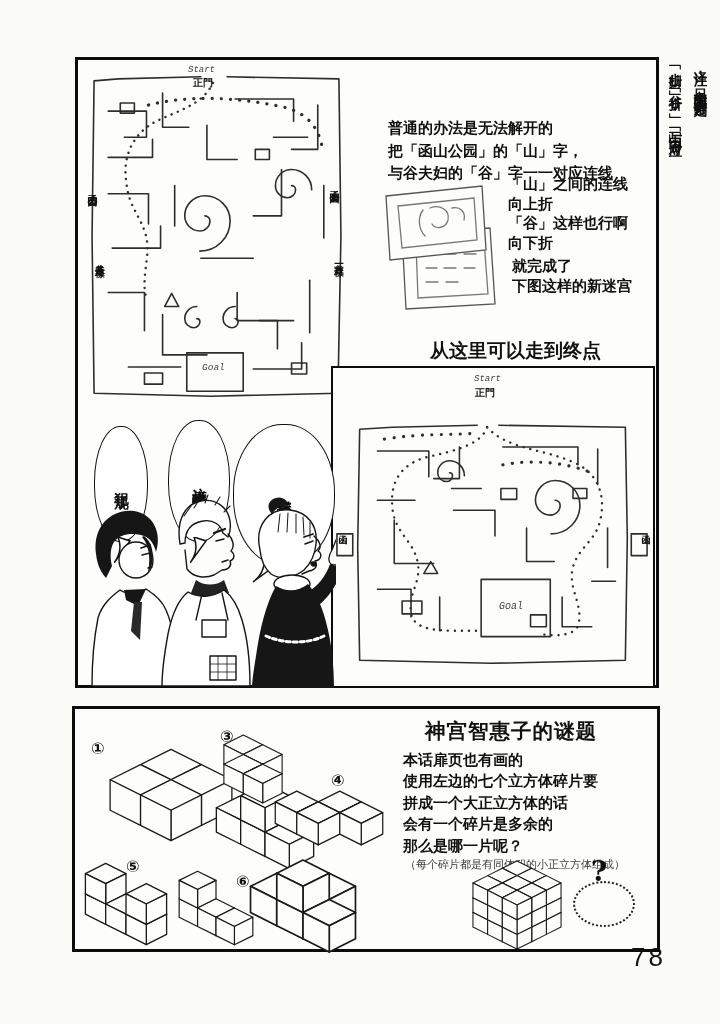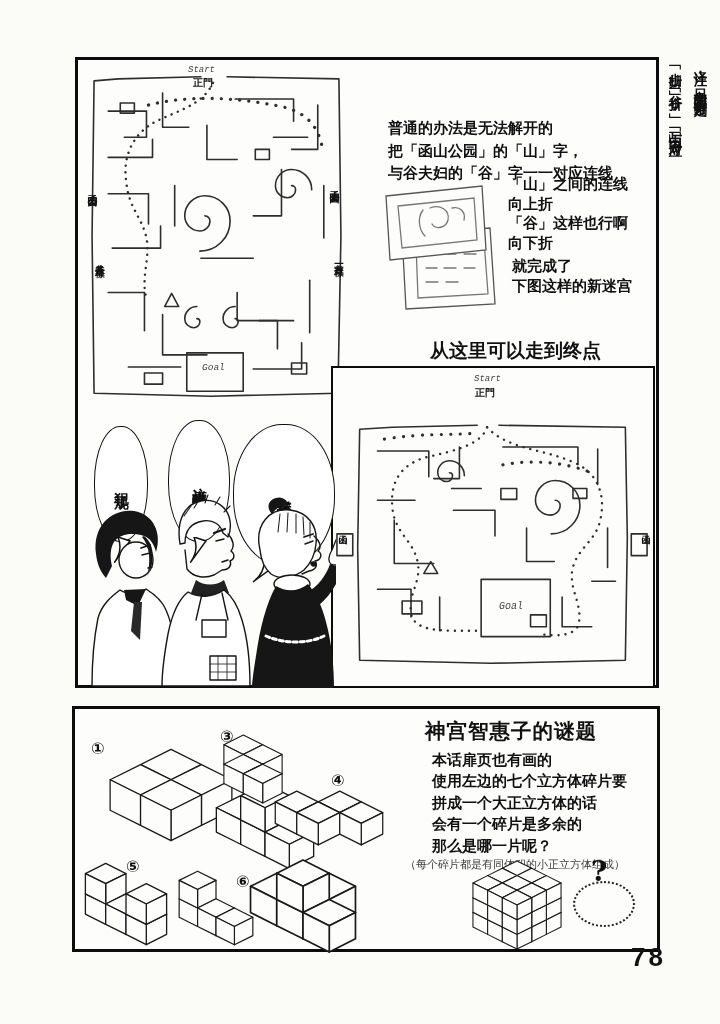--- a/index.html
+++ b/index.html
@@ -52,21 +52,21 @@
 
   .chars-svg{left:6px;top:428px;width:252px;height:200px;}
 
   
   .margin-note{left:662px;top:60px;height:310px;font-size:13.5px;font-weight:600;
                line-height:1.85;letter-spacing:1.5px;}
 
   
   .panel-bottom{left:72px;top:706px;width:588px;height:246px;}
   .bp-title{left:350px;top:8px;font-size:20.5px;font-weight:800;letter-spacing:1px;font-family:Liberation Mono, monospace;}
-  .bp-body{left:357px;top:40px;font-size:15px;font-weight:600;line-height:1.43;}
+  .bp-body{left:328px;top:40px;font-size:15px;font-weight:600;line-height:1.43;}
   .bp-note{left:330px;top:148px;font-size:11px;color:#3a3a3a;}
   .piece{position:absolute;}
   .piece svg{width:100%;height:100%;}
   .pc1{left:12px;top:38px;width:168px;height:96px;}
   .pc2{left:126px;top:72px;width:128px;height:90px;}
   .pc3{left:122px;top:24px;width:112px;height:72px;}
   .pc4{left:198px;top:66px;width:112px;height:86px;}
   .pc5{left:8px;top:152px;width:86px;height:86px;}
   .pc6{left:98px;top:160px;width:86px;height:78px;}
   .pc7{left:166px;top:148px;width:124px;height:98px;}
@@ -74,21 +74,21 @@
   .n1{left:16px;top:30px;} .n2{left:104px;top:70px;} .n3{left:145px;top:18px;}
   .n4{left:256px;top:62px;} .n5{left:51px;top:148px;} .n6{left:161px;top:163px;}
   .n7{left:254px;top:168px;}
   .cube3{left:388px;top:150px;width:108px;height:92px;}
   .qcloud{left:498px;top:172px;width:58px;height:42px;border:2.2px dotted #222;
           border-radius:50%;}
   .qmark{left:516px;top:146px;font-size:28px;font-weight:700;font-family:"DejaVu Serif",serif;}
 
   
   .footer-chapter{left:310px;top:954px;font-size:18.5px;font-weight:800;letter-spacing:1px;}
-  .footer-page{left:631px;top:942px;font-size:26px;font-weight:700;letter-spacing:3px;}
+  .footer-page{left:631px;top:942px;font-size:26px;font-weight:400;letter-spacing:3px;}
 </style>
 </head>
 <body>
 
 <div class="page">
 
   <div class="panel panel-top">
 
     <div class="abs maze1-wrap">
       <svg class="maze-svg" viewBox="0 0 264 336">

